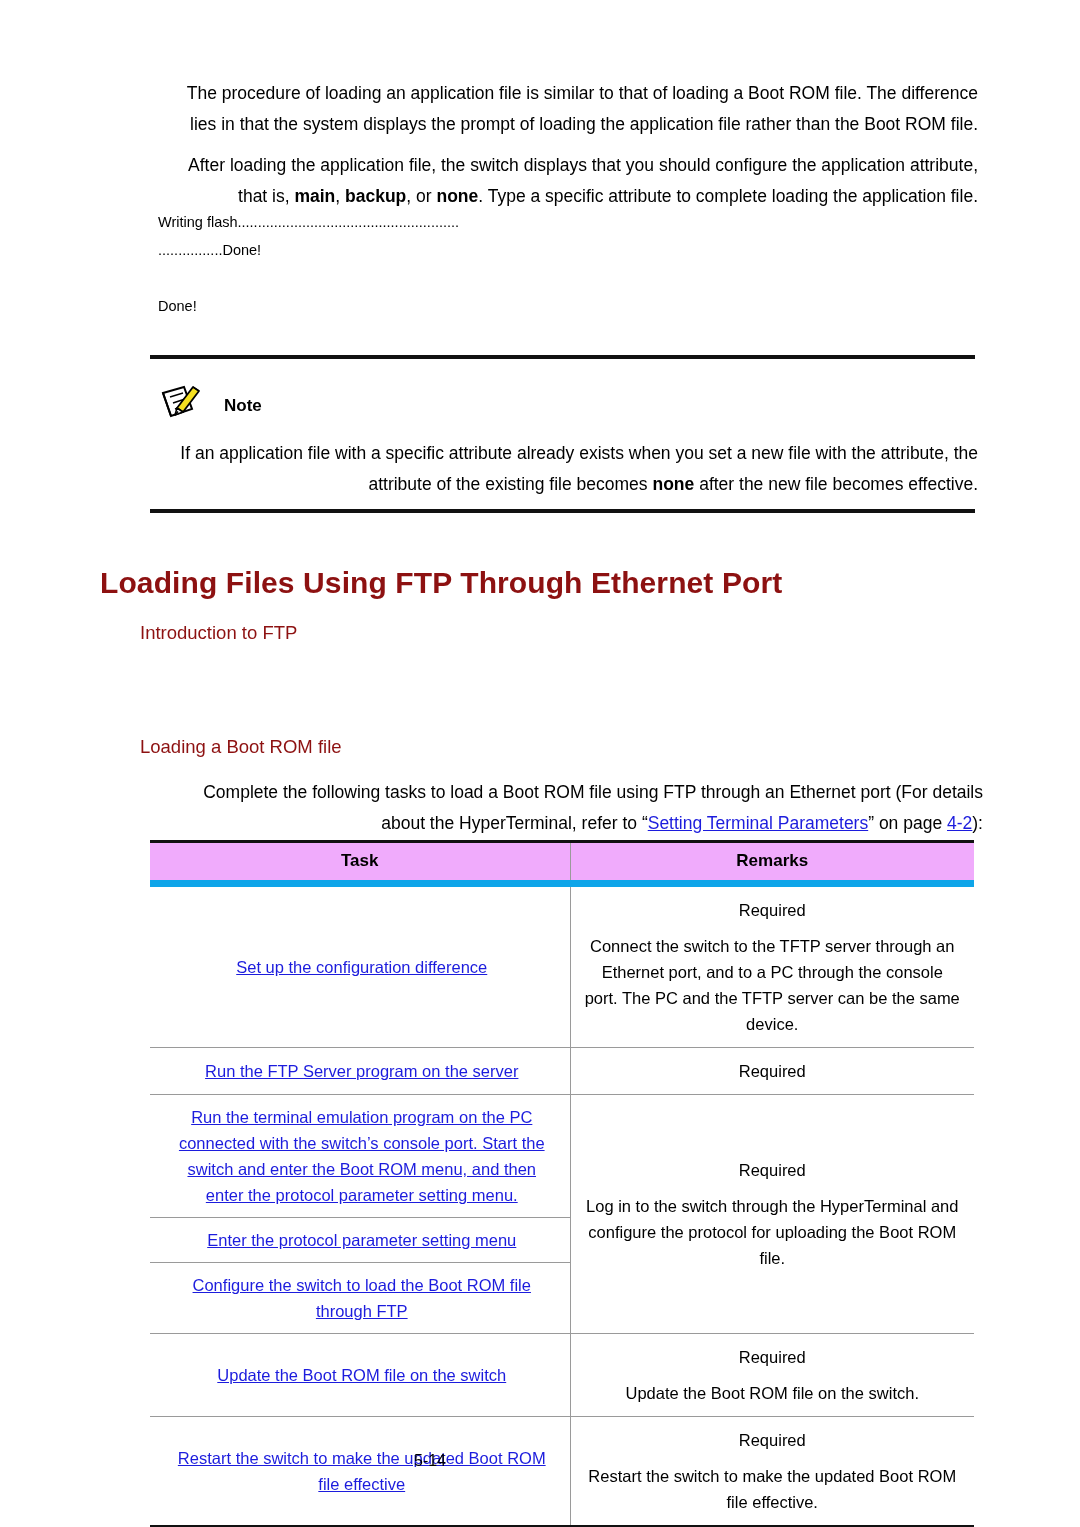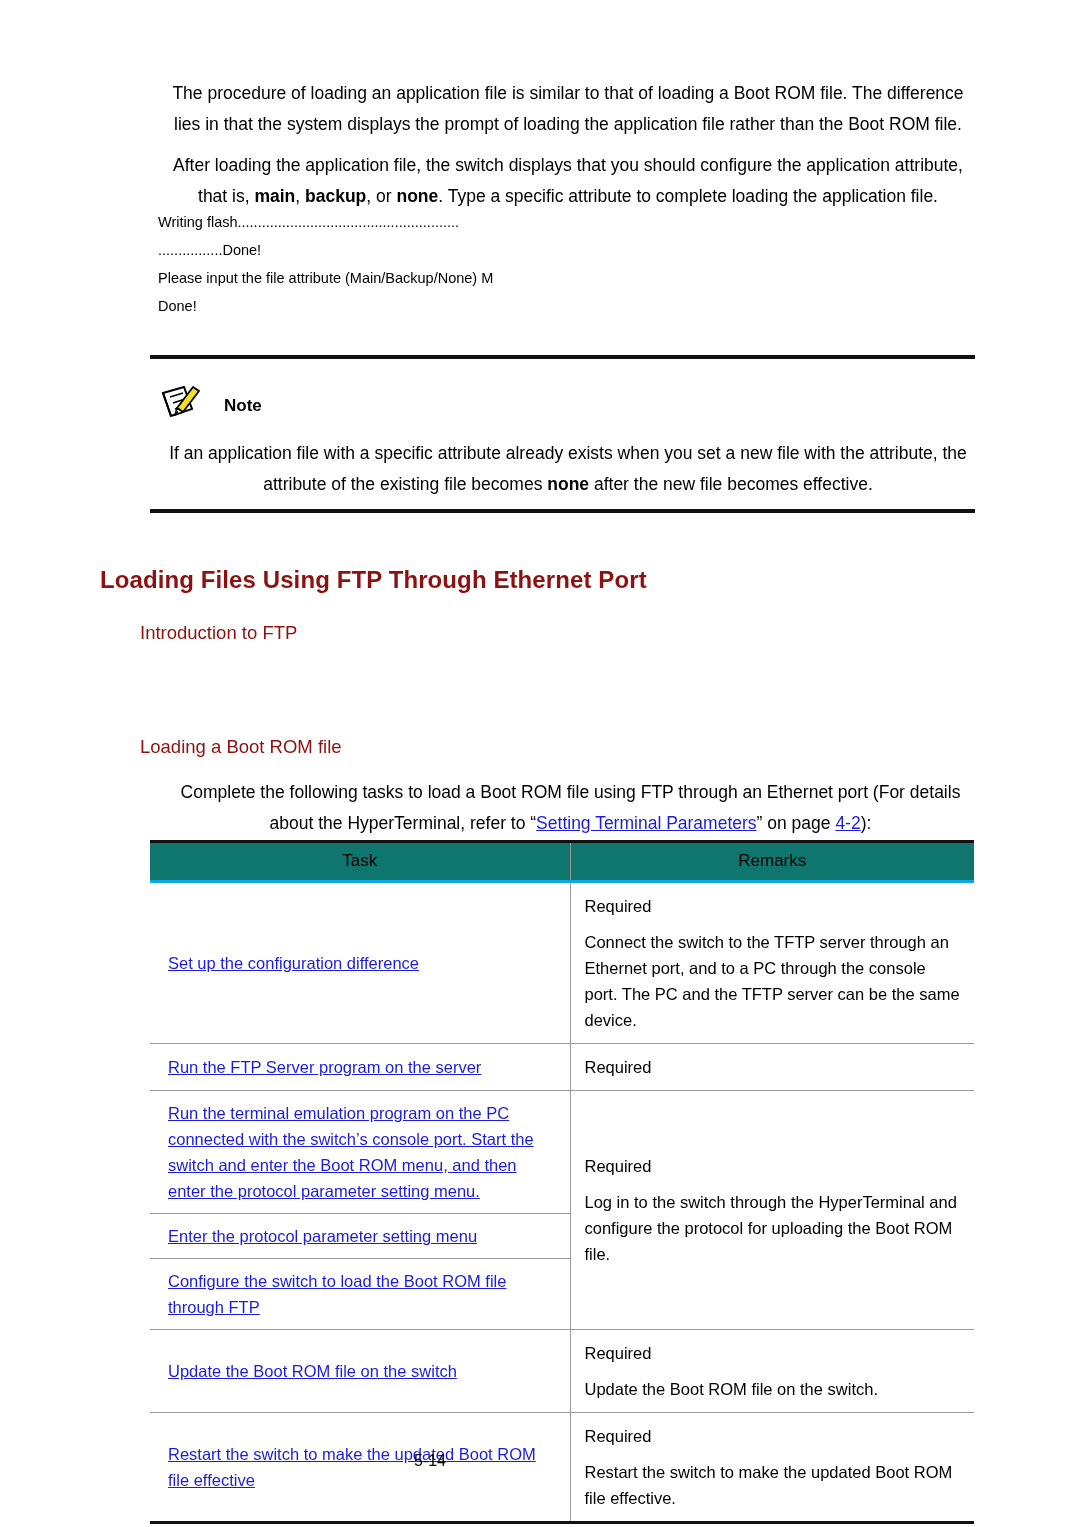--- a/index.html
+++ b/index.html
@@ -23,21 +23,21 @@
     width: 1080px;
     height: 1527px;
   }
 
   
   .para {
     position: absolute;
     font-size: 17.5px;
     line-height: 31px;
     color: #000;
-    text-align: center;
+    text-align: right;
   }
   .para b { font-weight: bold; }
 
   .console {
     position: absolute;
     font-size: 14.5px;
     line-height: 28.5px;
     color: #000;
     white-space: pre;
   }
@@ -57,21 +57,21 @@
   .note-label {
     position: absolute;
     font-size: 17px;
     font-weight: bold;
     color: #000;
   }
 
   
   .h1 {
     position: absolute;
-    font-size: 24px;
+    font-size: 30px;
     font-weight: bold;
     color: #8d1111;
     letter-spacing: 0.1px;
   }
   .h2 {
     position: absolute;
     font-size: 18.5px;
     font-weight: normal;
     color: #8d1111;
   }
@@ -88,40 +88,41 @@
     left: 150px;
     top: 840px;
     width: 824px;
     border-collapse: collapse;
     table-layout: fixed;
   }
   .tbl col.c1 { width: 420px; }
   .tbl col.c2 { width: 404px; }
 
   .tbl th {
-    background: #0f766e;
+    background: #f0abfc;
     border-top: 3px solid #111;
-    border-bottom: 3px solid #0ea5e9;
+    border-bottom: 7px solid #0ea5e9;
     border-right: 1px solid #9a9a9a;
     font-size: 17px;
-    font-weight: normal;
+    font-weight: bold;
     text-align: center;
     padding: 8px 6px 9px 6px;
     color: #000;
   }
   .tbl th:last-child { border-right: none; }
 
   .tbl td {
     border-bottom: 1px solid #9a9a9a;
     border-right: 1px solid #9a9a9a;
     font-size: 16.5px;
     line-height: 26px;
     vertical-align: middle;
     padding: 9px 14px 9px 18px;
     color: #000;
+    text-align: center;
   }
   .tbl td.rem {
     vertical-align: top;
     padding: 10px 14px 10px 14px;
     border-right: none;
   }
   .tbl td.rem.mid { vertical-align: middle; }
   .tbl tr.last td { border-bottom: 3px solid #111; }
 
   .rem p { margin: 0 0 10px 0; }
@@ -140,21 +141,20 @@
 <body>
 
 <div class="page">
 
   <div class="para" id="para1" style="left:158px; top:78px; width:820px;"><span>The procedure of loading an application file is similar to that of loading a Boot ROM file. The difference lies in that the system displays the prompt of loading the application file rather than the Boot ROM file.</span></div>
 
   <div class="para" id="para2" style="left:158px; top:150px; width:820px;"><span>After loading the application file, the switch displays that you should configure the application attribute, that is, </span><b>main</b><span>, </span><b>backup</b><span>, or </span><b>none</b><span>. Type a specific attribute to complete loading the application file.</span></div>
 
   <div class="console" style="left:158px; top:208px;">Writing flash.......................................................</div>
   <div class="console" style="left:158px; top:236px;">................Done!</div>
-  <div class="console" style="left:158px; top:264px;">Please input the file attribute (Main/Backup/None) M</div>
   <div class="console" style="left:158px; top:292px;">Done!</div>
 
   <div class="rule" style="left:150px; top:355px; width:825px; height:4px;"></div>
 
   <span class="note-icon" style="left:158px; top:382px;">
     <svg width="44" height="40" viewBox="0 0 44 40" xmlns="http://www.w3.org/2000/svg">
 
       <path d="M5 11 L26 5 L34 27 L13 34 Z" fill="#ffffff" stroke="#000000" stroke-width="2"></path>
       <path d="M5 11 L13 34" fill="none" stroke="#000000" stroke-width="2"></path>
 

